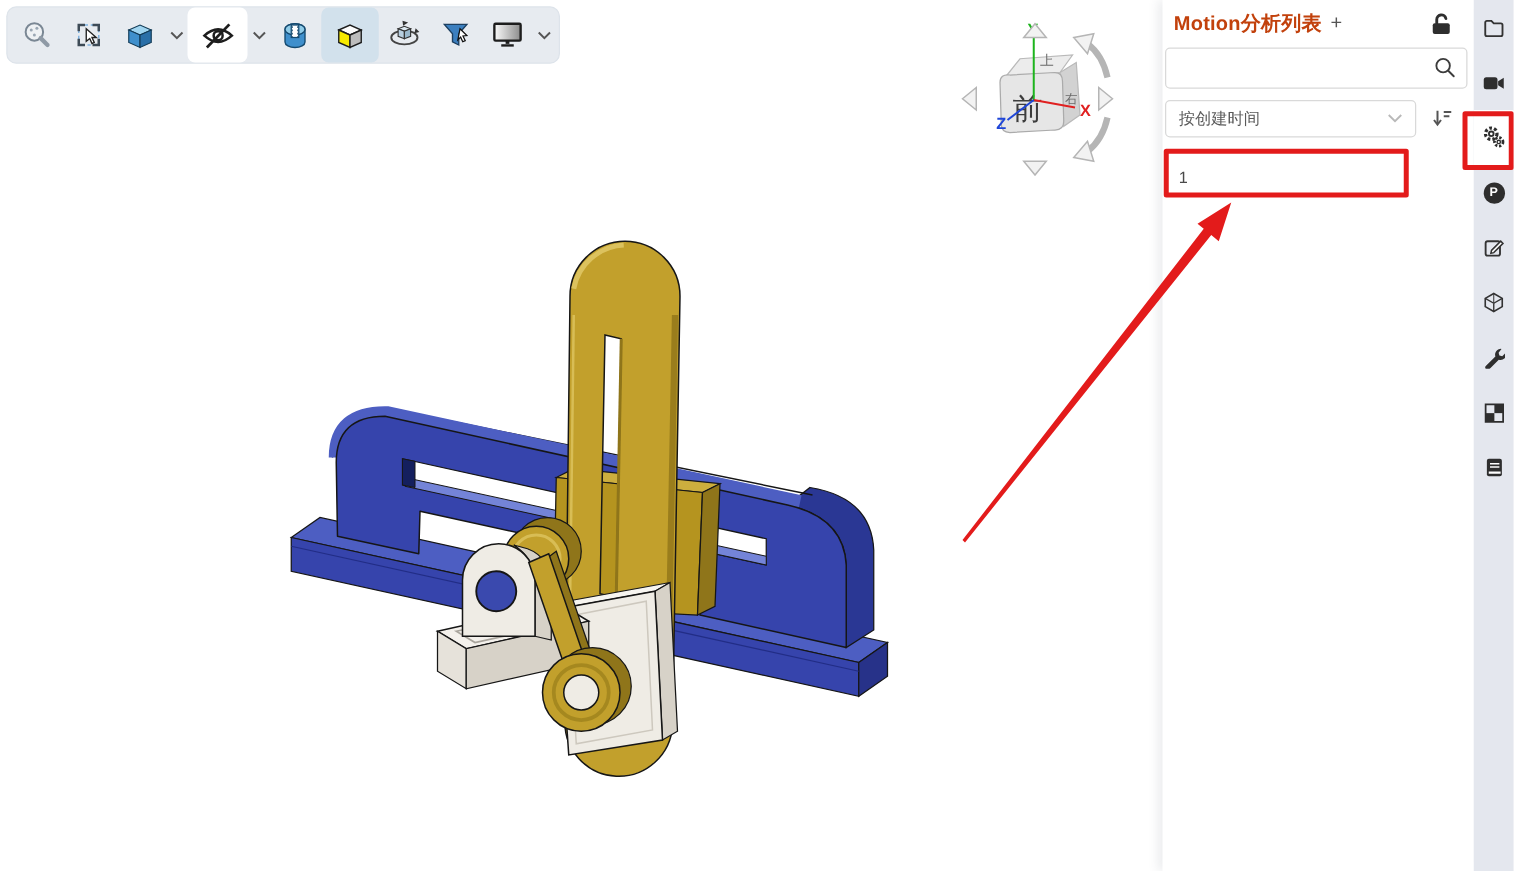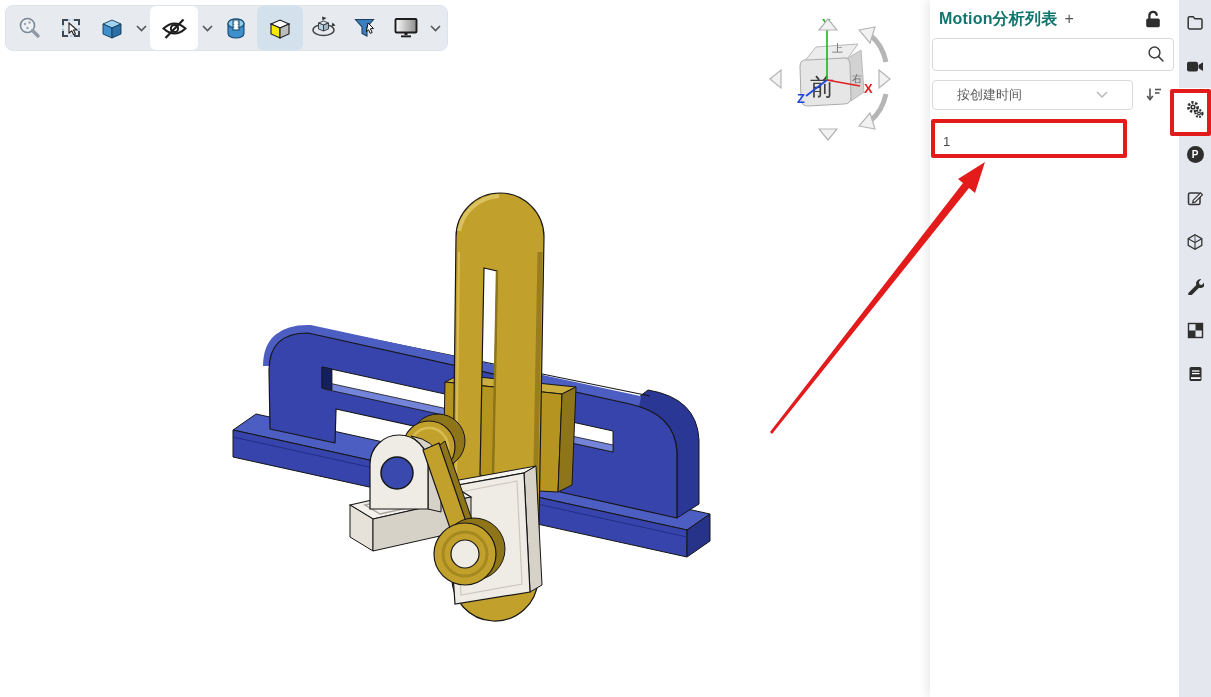--- a/index.html
+++ b/index.html
@@ -20,33 +20,33 @@
   .tbtn{width:40px;height:44px;display:flex;align-items:center;justify-content:center;border-radius:6px;}
   .tbtn.sel-white{background:#ffffff;width:48px;}
   .tbtn.sel-blue{background:#d2e1ec;width:46px;}
   .tchev{width:16px;height:44px;display:flex;align-items:center;justify-content:center;}
   
   #panel{
     position:absolute;left:930px;top:0;width:249px;height:697px;background:#ffffff;
     box-shadow:-4px 0 8px rgba(60,70,90,.10);z-index:5;
   }
   #panel-title-row{display:flex;align-items:center;padding:5px 15px 0 9px;height:28px;}
-  #panel-title{font-size:16px;font-weight:bold;color:#0f766e;letter-spacing:.2px;}
+  #panel-title{font-size:16px;font-weight:bold;color:#c2410c;letter-spacing:.2px;}
   #panel-add{font-size:16px;color:#555;margin-left:7px;font-weight:normal;}
   #panel-lock{margin-left:auto;display:flex;align-items:center;}
   #search-wrap{position:relative;margin:5px 5px 0 2px;}
   #search-input{
     width:100%;box-sizing:border-box;height:33px;border:1px solid #d9d9d9;border-radius:4px;
     padding:0 30px 0 10px;font-size:13px;color:#333;outline:none;background:#fff;
   }
   #search-icon{position:absolute;right:8px;top:7px;}
   #sort-row{display:flex;align-items:center;margin:9px 5px 0 2px;}
   #sort-select{
     width:201px;height:30px;border:1px solid #d9d9d9;border-radius:4px;background:#fff;
-    display:flex;align-items:center;padding:0 24px;box-sizing:border-box;
+    display:flex;align-items:center;padding:0 10px;box-sizing:border-box;
   }
   #sort-select-label{font-size:13px;color:#5a5a5a;flex:1;}
   #list{margin-top:13px;}
   .list-row{height:36px;display:flex;align-items:center;padding-left:13px;font-size:13px;color:#4a4a4a;}
   
   #rail{
     position:absolute;left:1179px;top:0;width:32px;height:697px;background:#e4e7ee;z-index:6;
     display:flex;flex-direction:column;align-items:center;
   }
   .rail-item{width:32px;height:44px;display:flex;align-items:center;justify-content:center;}

